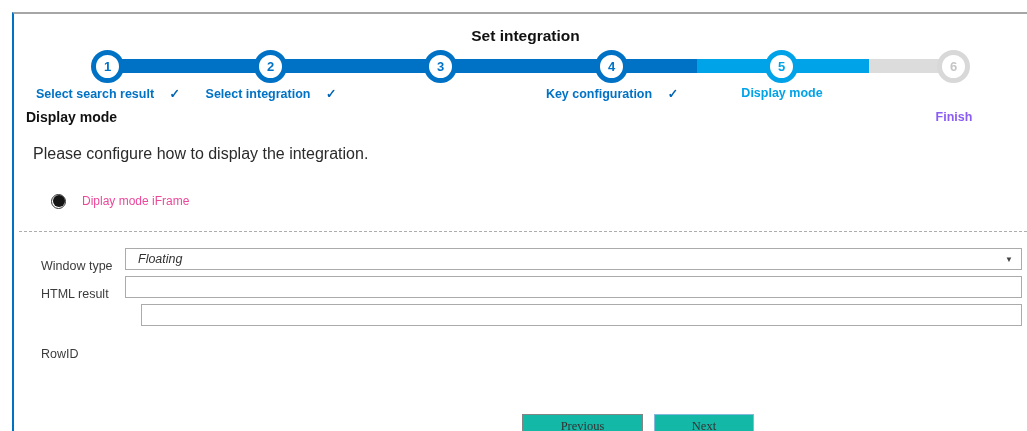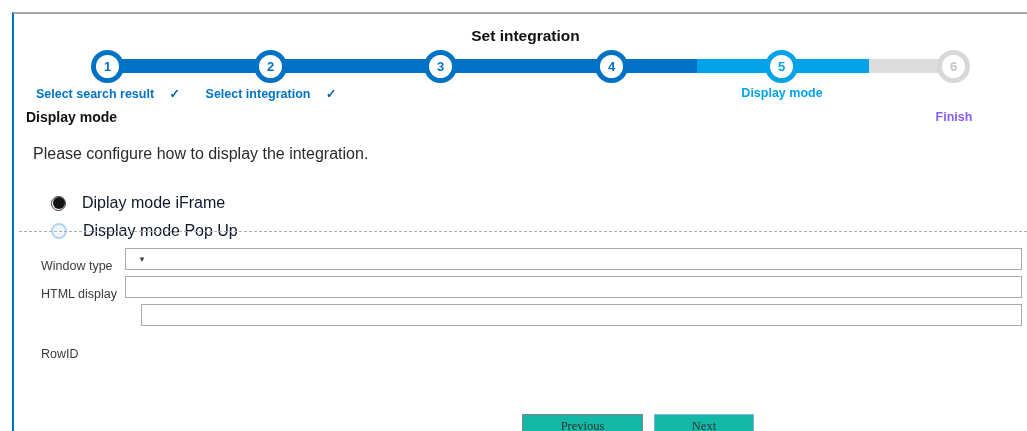--- a/index.html
+++ b/index.html
@@ -73,21 +73,21 @@
   .radio-row { position: absolute; left: 31px; display: flex; align-items: center; gap: 10px; cursor: default; }
   .radio-row-1 { top: 168px; }
   .radio-row-2 { top: 196px; }
   .radio-outer {
     width: 15px; height: 15px; border-radius: 50%;
     display: flex; align-items: center; justify-content: center;
   }
   .radio-outer.selected { border: 1px solid #323232; background: #fff; }
   .radio-outer.selected .radio-dot { width: 8px; height: 8px; border-radius: 50%; background: #141414; }
   .radio-outer.unselected { border: 2px solid #B5D5EC; background: #EFF6FC; }
-  .radio-label { font-size: 16px; color: #0f172a; }
+  .radio-label { font-size: 12px; color: #ec4899; }
 
   .divider {
     position: absolute; left: 5px; right: 5px; top: 217px;
     border-top: 1px dashed #ADADAD;
   }
 
   
   .field-label {
     position: absolute; left: 21px;
     font-size: 12.5px; color: #3B3B3B;
@@ -146,49 +146,50 @@
   <div class="step-circle future s6c">6</div>
 
   <div class="step-label done s2l">
     <span>Select integration</span>
     <span class="check">✓</span>
   </div>
   <div class="step-label done s1l">
     <span>Select search result</span>
     <span class="check">✓</span>
   </div>
+  <div class="step-label done s4l">
+    <span>Key configuration</span>
+    <span class="check">✓</span>
+  </div>
   <div class="step-label current s5l">
     <span>Display mode</span>
   </div>
   <div class="step-label future s6l">
     <span>Finish</span>
   </div>
 
   <div class="section-heading">Display mode</div>
   <div class="description">Please configure how to display the integration.</div>
 
   <div class="radio-row radio-row-1">
     <span class="radio-outer selected">
         <span class="radio-dot"></span>
       </span>
     <span class="radio-label">Diplay mode iFrame</span>
   </div>
-  <div class="radio-row radio-row-2">
-    <span class="radio-outer unselected"></span>
-    <span class="radio-label">Display mode Pop Up</span>
-  </div>
 
   <div class="divider"></div>
 
   <div class="field-label fl1">Window type</div>
   <div class="combo">
+    <span class="combo-value">Floating</span>
     <span class="combo-arrow">▼</span>
   </div>
 
-  <div class="field-label fl2">HTML display</div>
+  <div class="field-label fl2">HTML result</div>
   <input class="text-input ti-html" type="text" value="" style="">
 
   <div class="field-label fl3">RowID</div>
   <input class="text-input ti-rowid" type="text" value="" style="">
 
   <div class="btn btn-previous">Previous</div>
   <div class="btn btn-next">Next</div>
 
 </div>
 

